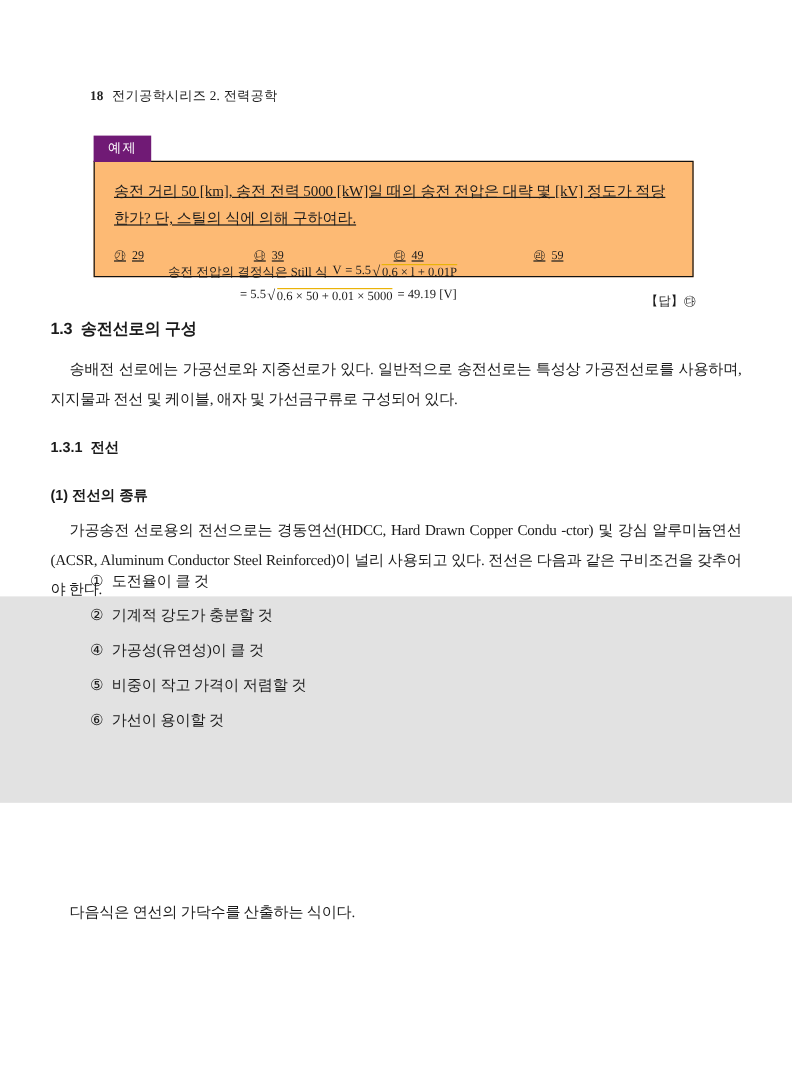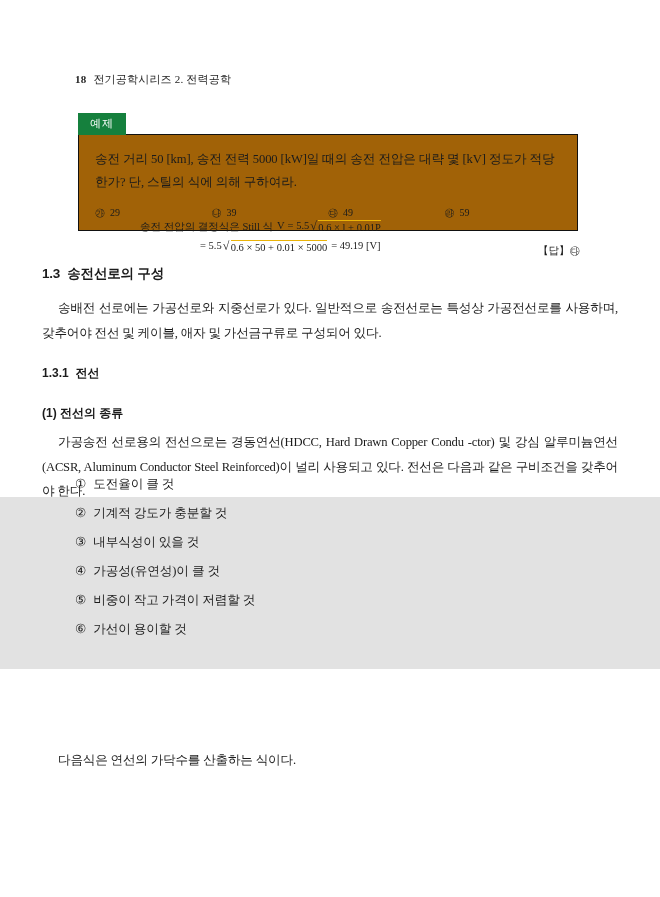--- a/index.html
+++ b/index.html
@@ -40,36 +40,37 @@
 
   
   .example-wrap {
     position: absolute;
     left: 78px;
     top: 113px;
     width: 500px;
   }
   .example-tag {
     display: inline-block;
-    background: #15803d;
+    background: #701a75;
     color: #ffffff;
     font-family: "Liberation Sans", sans-serif;
     font-size: 11px;
     padding: 3px 12px 4px 12px;
     letter-spacing: 1px;
     position: relative;
     z-index: 3;
     margin-left: 0px;
   }
   .example-box {
     border: 1.6px solid #111;
     margin-top: -1px;
     padding: 13px 16px 10px 16px;
-    background: #a16207;
-    position: relative;
+    background: #fdba74;
+    position: relative;
+    text-decoration: underline;
   }
   .ex-line {
     font-size: 12.6px;
     line-height: 1.85;
     letter-spacing: -0.1px;
     text-align: justify;
   }
   .ex-choices {
     display: flex;
     margin-top: 11px;
@@ -268,42 +269,39 @@
       <span class="radical"><span class="bar">0.6 × 50 + 0.01 × 5000</span></span>
       <span style="margin-left:4px;">= 49.19 [V]</span>
     </div>
     <div class="answer">【답】㉰</div>
   </div>
 
   <h2 class="sec">
     <span>1.3</span>&nbsp;&nbsp;<span>송전선로의 구성</span>
   </h2>
 
-  <div class="body-p p1">송배전 선로에는 가공선로와 지중선로가 있다.  일반적으로 송전선로는 특성상 가공전선로를 사용하며, 갖추어야 전선 및 케이블, 애자 및 가선금구류로 구성되어 있다.</div>
+  <div class="body-p p1">송배전 선로에는 가공선로와 지중선로가 있다.  일반적으로 송전선로는 특성상 가공전선로를 사용하며, 지지물과 전선 및 케이블, 애자 및 가선금구류로 구성되어 있다.</div>
 
   <h3 class="sub">
     <span>1.3.1</span>&nbsp;&nbsp;<span>전선</span>
   </h3>
 
   <h4 class="subsub">(1) 전선의 종류</h4>
 
   <div class="body-p p2">가공송전 선로용의 전선으로는 경동연선(HDCC, Hard Drawn Copper Condu -ctor) 및 강심 알루미늄연선(ACSR, Aluminum Conductor Steel Reinforced)이 널리 사용되고 있다. 전선은 다음과 같은 구비조건을 갖추어야 한다.</div>
 
   <div class="band"></div>
   <div class="band-list">
     <div class="li">
       <span class="lnum">①</span><span>도전율이 클 것</span>
     </div>
     <div class="li">
       <span class="lnum">②</span><span>기계적 강도가 충분할 것</span>
     </div>
     <div class="li">
-      <span class="lnum">③</span><span>내부식성이 있을 것</span>
-    </div>
-    <div class="li">
       <span class="lnum">④</span><span>가공성(유연성)이 클 것</span>
     </div>
     <div class="li">
       <span class="lnum">⑤</span><span>비중이 작고 가격이 저렴할 것</span>
     </div>
     <div class="li">
       <span class="lnum">⑥</span><span>가선이 용이할 것</span>
     </div>
   </div>
 

